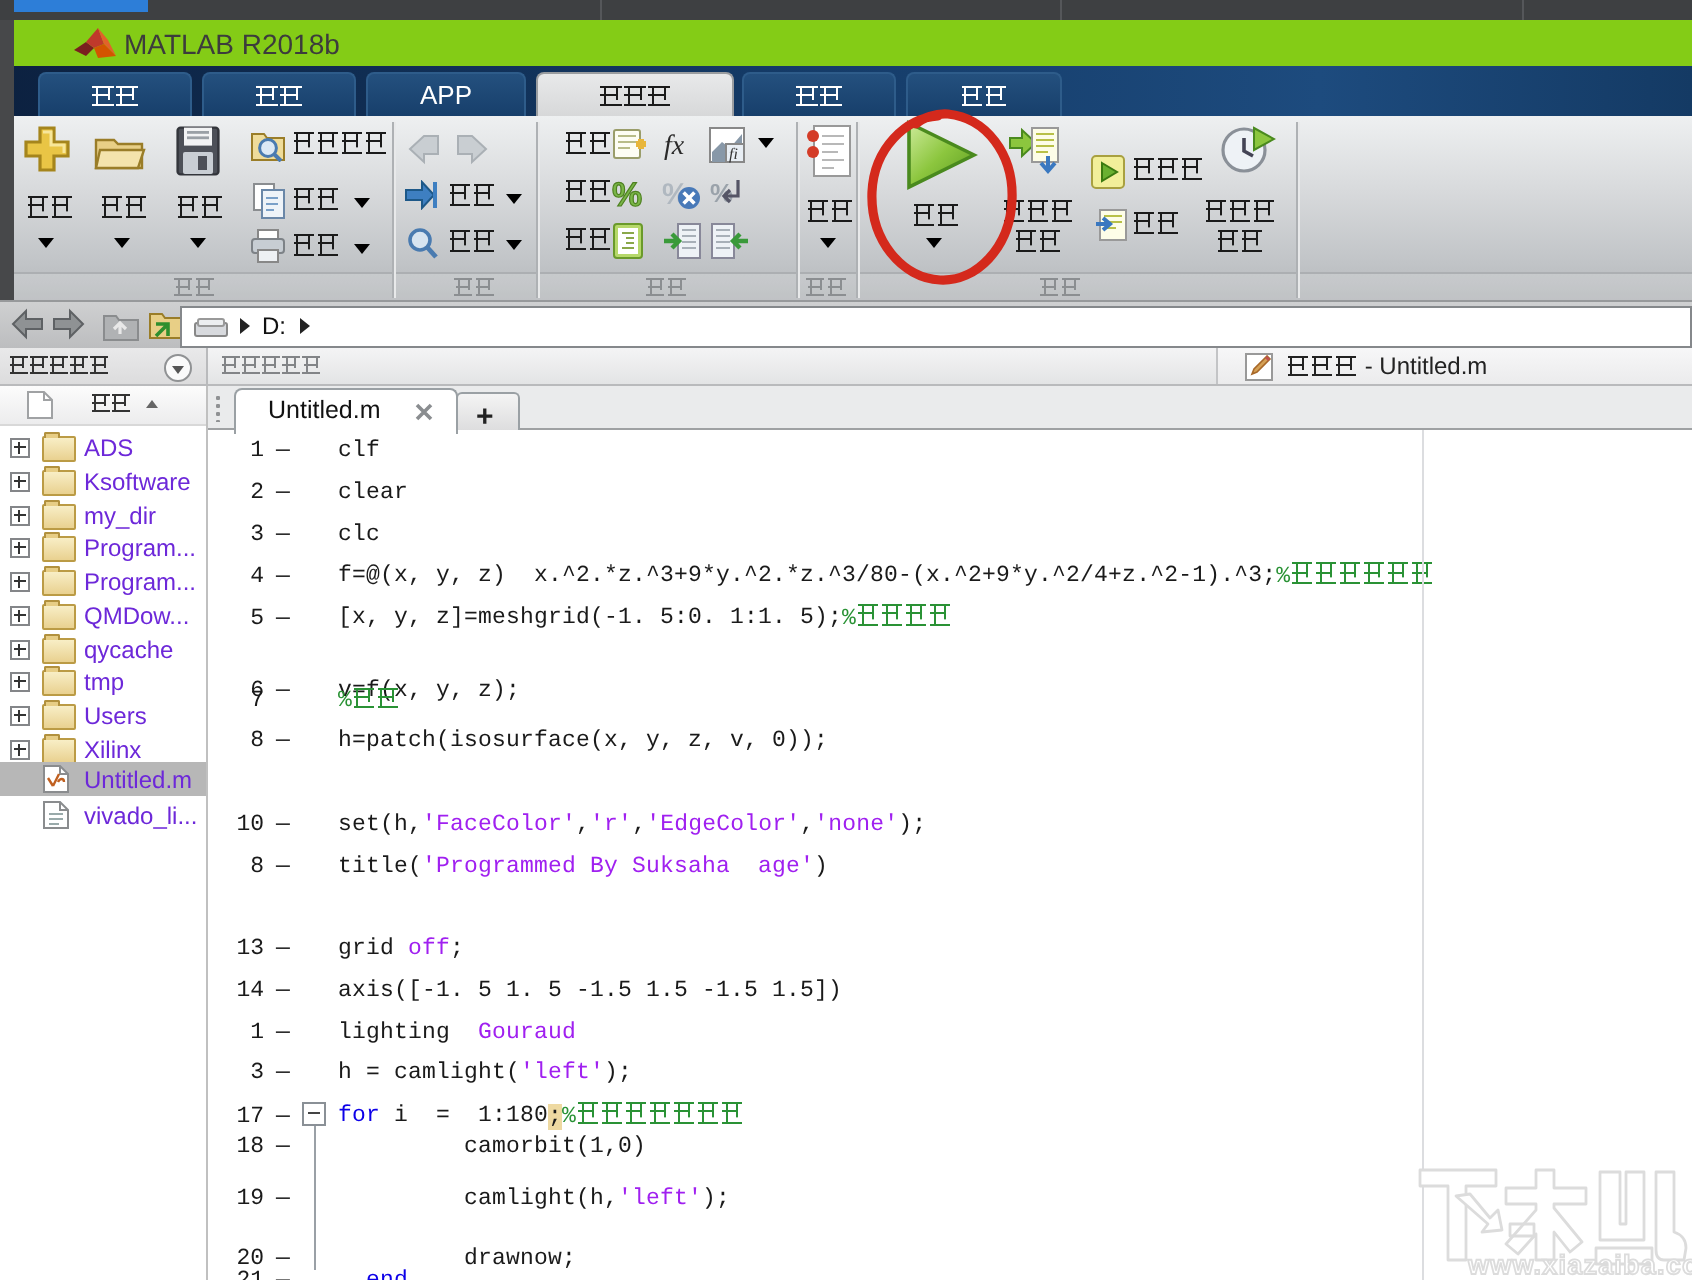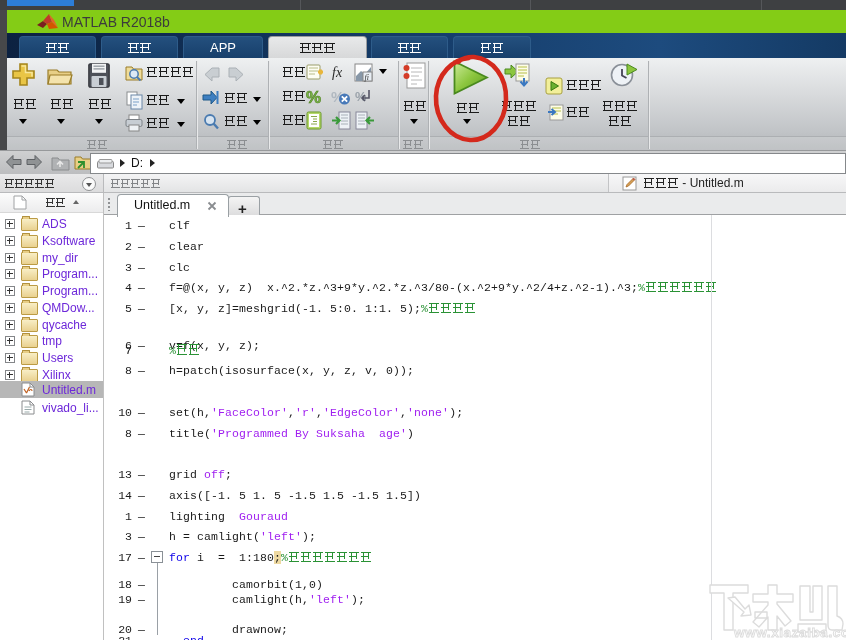--- a/index.html
+++ b/index.html
@@ -402,21 +402,21 @@
 <div class="ln" style="top:124px"><span class="g">6</span><span class="d">—</span>v=f(x, y, z);</div>
 <div class="ln" style="top:128.50px"><span class="g">7</span><span class="d"></span><span class="cm">%<span class="c"></span><span class="c"></span></span></div>
 <div class="ln" style="top:149.25px"><span class="g">8</span><span class="d">—</span>h=patch(isosurface(x, y, z, v, 0));</div>
 <div class="ln" style="top:190.75px"><span class="g">10</span><span class="d">—</span>set(h,<span class="st">'FaceColor'</span>,<span class="st">'r'</span>,<span class="st">'EdgeColor'</span>,<span class="st">'none'</span>);</div>
 <div class="ln" style="top:211.50px"><span class="g">8</span><span class="d">—</span>title(<span class="st">'Programmed By Suksaha  age'</span>)</div>
 <div class="ln" style="top:253.00px"><span class="g">13</span><span class="d">—</span>grid <span class="st">off</span>;</div>
 <div class="ln" style="top:273.75px"><span class="g">14</span><span class="d">—</span>axis([-1. 5 1. 5 -1.5 1.5 -1.5 1.5])</div>
 <div class="ln" style="top:294.50px"><span class="g">1</span><span class="d">—</span>lighting  <span class="st">Gouraud</span></div>
 <div class="ln" style="top:315.25px"><span class="g">3</span><span class="d">—</span>h = camlight(<span class="st">'left'</span>);</div>
 <div class="ln" style="top:336.00px"><span class="g">17</span><span class="d">—</span><span class="kw">for</span> i  =  1:180<span class="hl">;</span><span class="cm">%<span class="c"></span><span class="c"></span><span class="c"></span><span class="c"></span><span class="c"></span><span class="c"></span><span class="c"></span></span></div>
-<div class="ln" style="top:363px"><span class="g">18</span><span class="d">—</span>         camorbit(1,0)</div>
+<div class="ln" style="top:352px"><span class="g">18</span><span class="d">—</span>         camorbit(1,0)</div>
 <div class="ln" style="top:377.50px"><span class="g">19</span><span class="d">—</span>         camlight(h,<span class="st">'left'</span>);</div>
 <div class="ln" style="top:408px"><span class="g">20</span><span class="d">—</span>         drawnow;</div>
 <div class="ln" style="top:419.00px"><span class="g">21</span><span class="d">—</span>  <span class="kw">end</span></div>
     </div>
 <div class="abs" id="ruler"></div>
 <div class="abs" id="foldline" style="left:157px;top:563px;width:1px;height:72px;background:#9aa0a6"></div>
 <div class="abs" style="left:151px;top:551px;width:10px;height:10px;border:1px solid #8a9096;background:#fff">
 <div style="position:absolute;left:2px;top:4px;width:6px;height:1px;background:#444"></div>
     </div>
 

